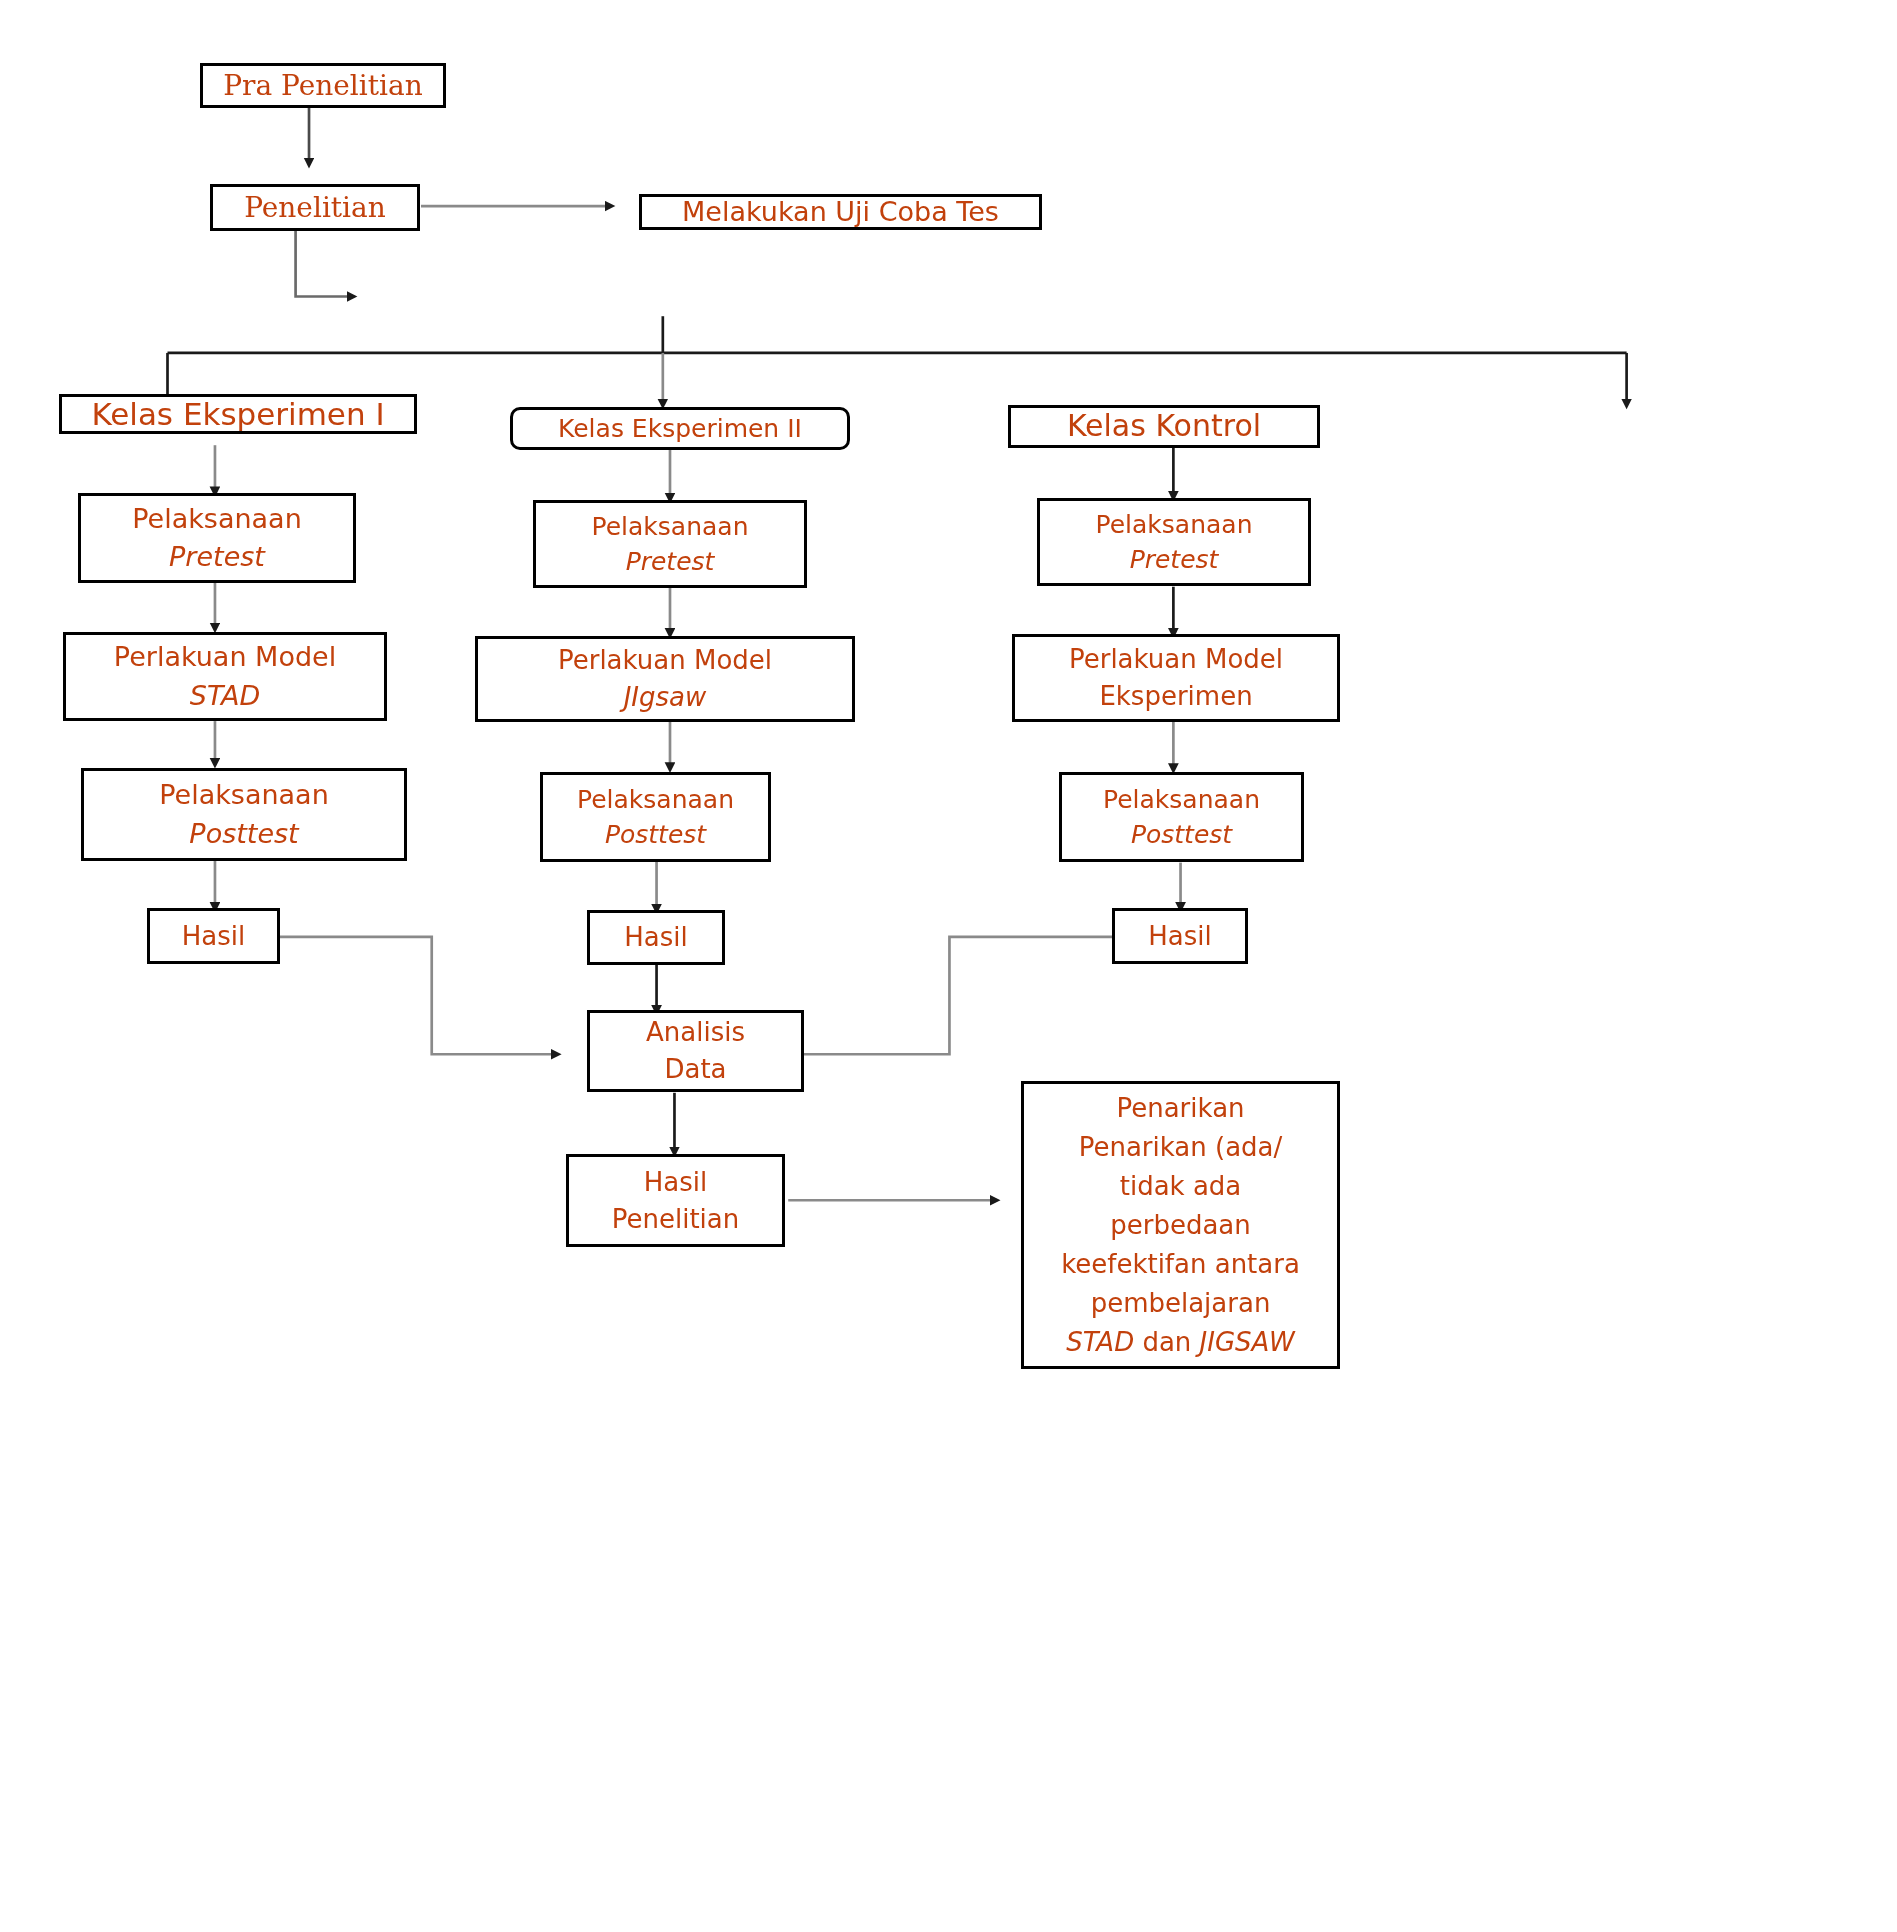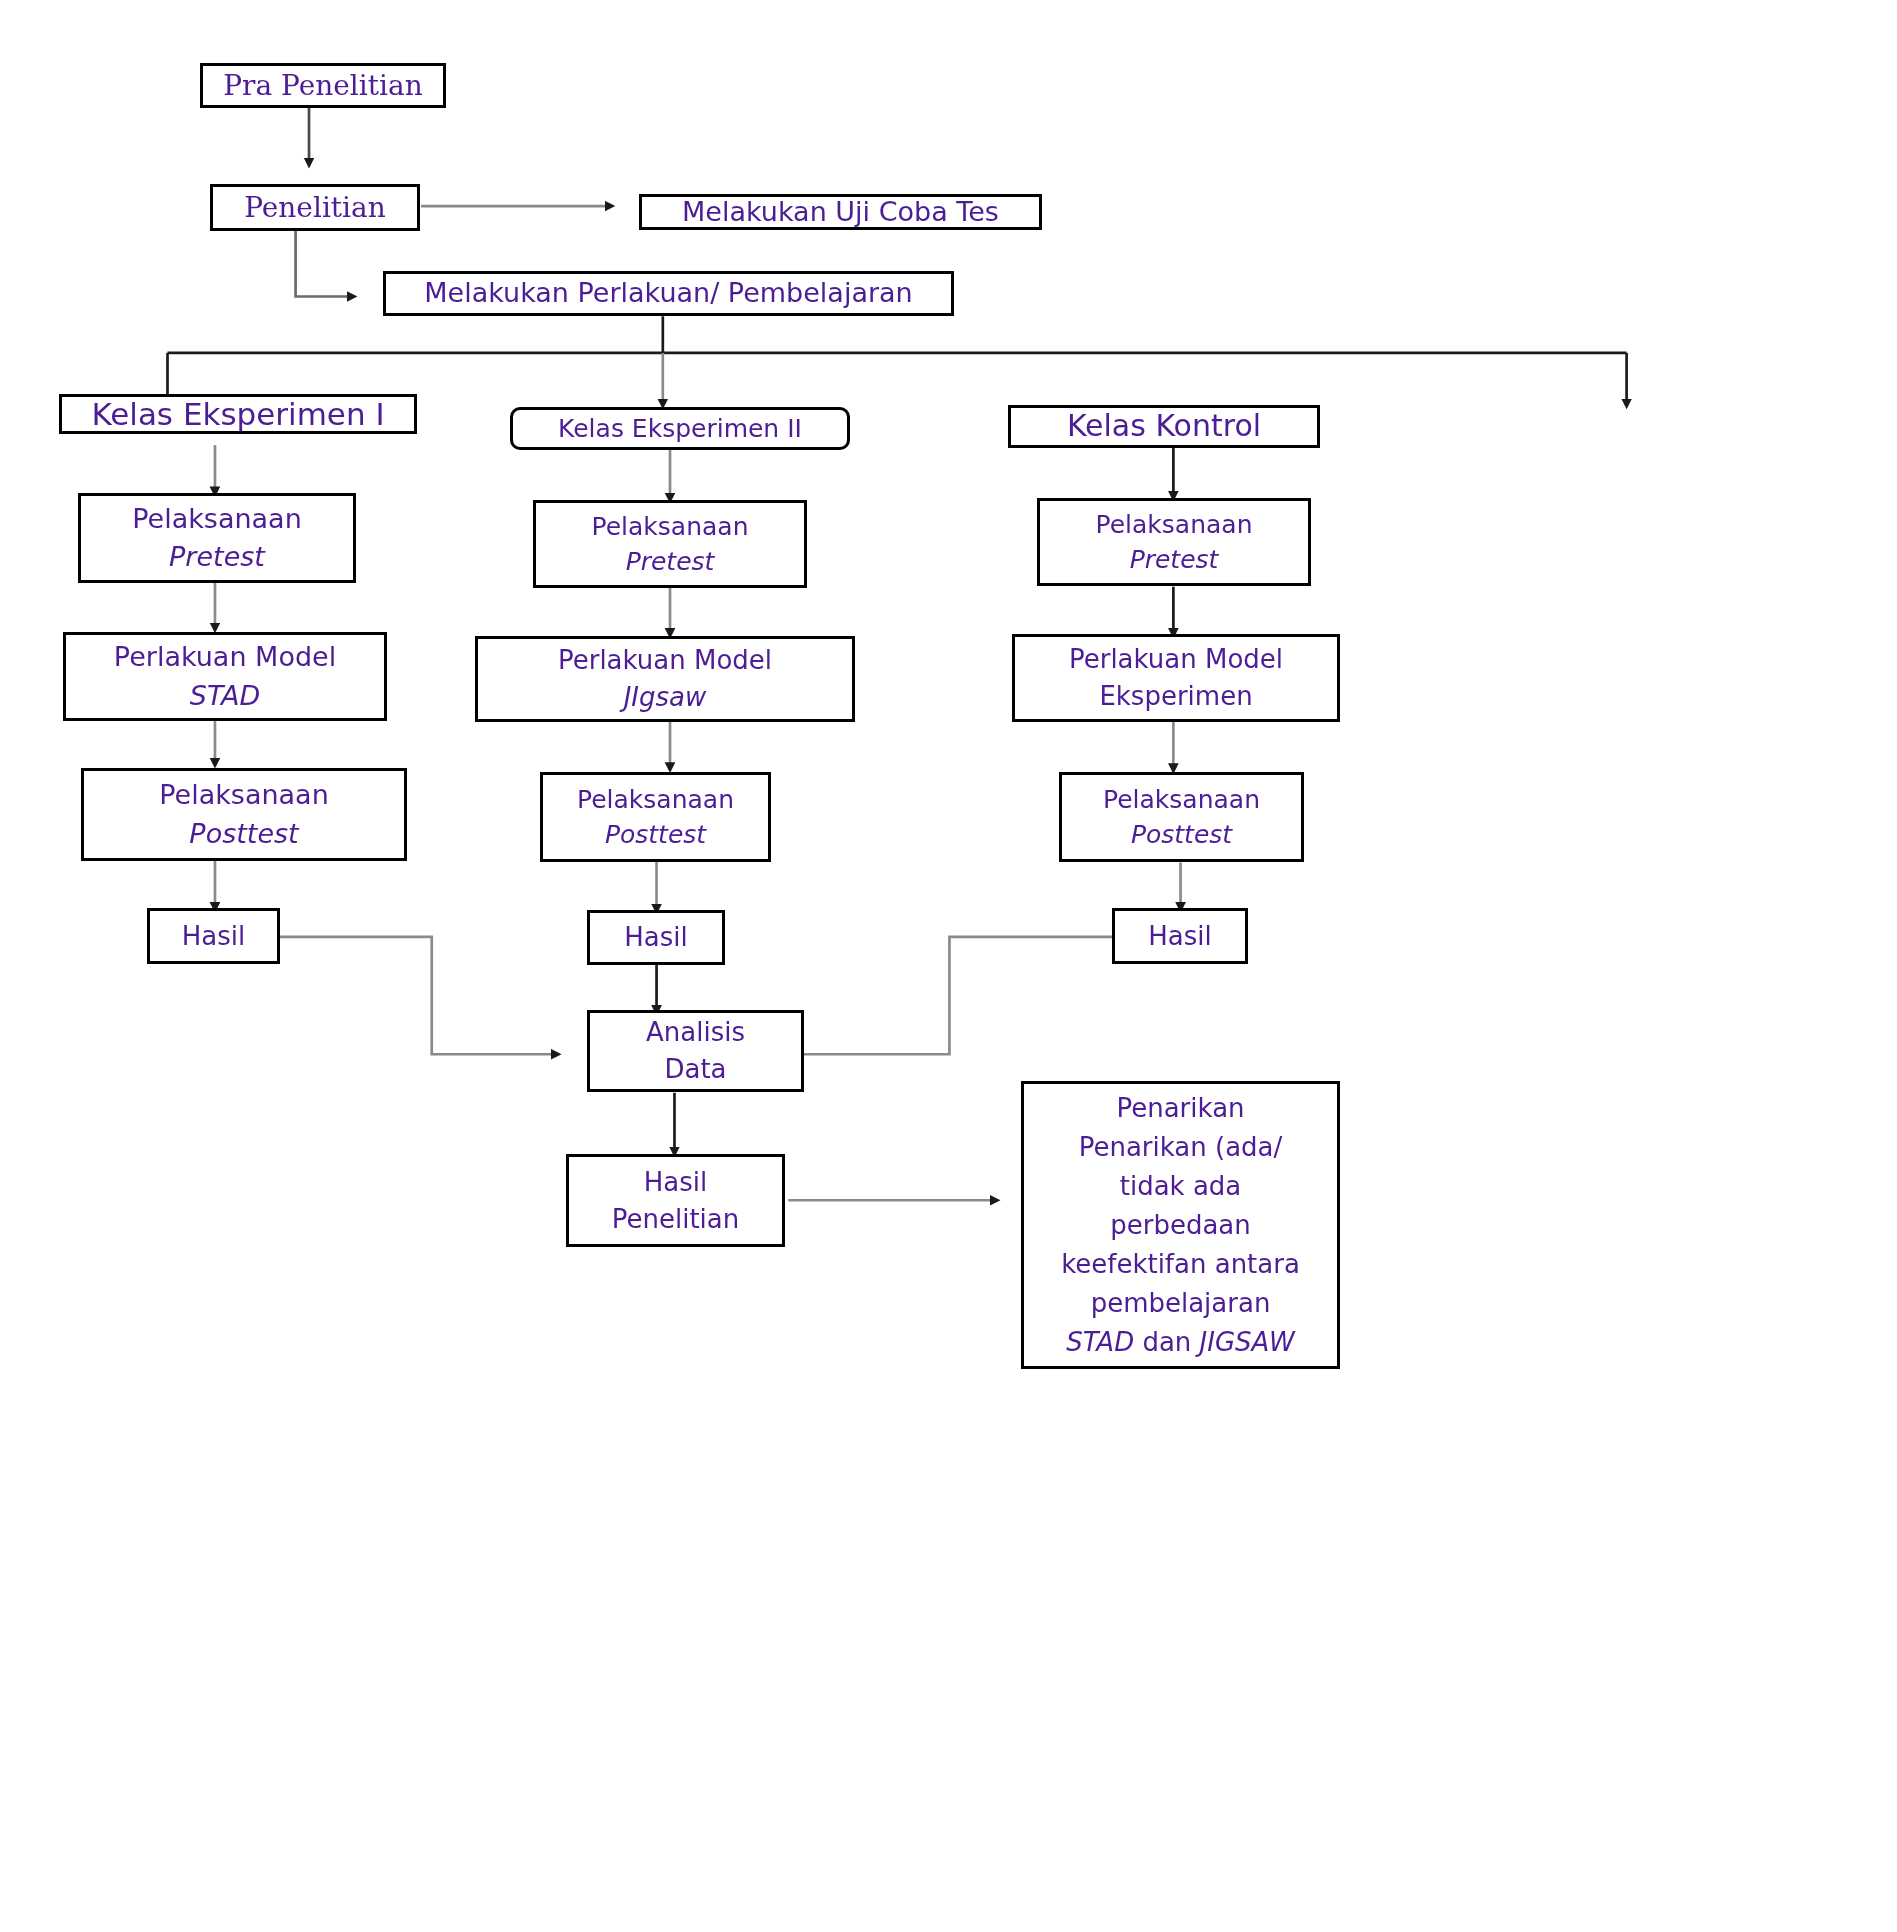--- a/index.html
+++ b/index.html
@@ -19,21 +19,21 @@
   .node {
     position: absolute;
     box-sizing: border-box;
     background: #ffffff;
     border: 3.6px solid #000000;
     display: flex;
     flex-direction: column;
     align-items: flex-start;
     justify-content: center;
     text-align: center;
-    color: #4c1d95;
+    color: #c2410c;
     line-height: 1.42;
     z-index: 3;
   }
   .node .ln {
     display: block;
     width: 100%;
   }
   .node .it {
     font-style: italic;
   }
@@ -109,23 +109,20 @@
   </div>
 
   <div class="node serif" style="left:210px; top:184px; width:210px; height:47px; font-size:28px;">
     <span class="ln">Penelitian</span>
   </div>
 
   <div class="node" style="left:639px; top:194px; width:403px; height:36px; font-size:27px;">
     <span class="ln">Melakukan Uji Coba Tes</span>
   </div>
 
-  <div class="node" style="left:383px; top:271px; width:571px; height:45px; font-size:27px;">
-    <span class="ln">Melakukan Perlakuan/ Pembelajaran</span>
-  </div>
 
   <div class="node" style="left:59px; top:394px; width:358px; height:40px; font-size:31px;">
     <span class="ln">Kelas Eksperimen I</span>
   </div>
 
   <div class="node" style="left:510px; top:407px; width:340px; height:43px; font-size:25px;border-radius:10px;">
     <span class="ln">Kelas Eksperimen II</span>
   </div>
 
   <div class="node" style="left:1008px; top:405px; width:312px; height:43px; font-size:30px;">

